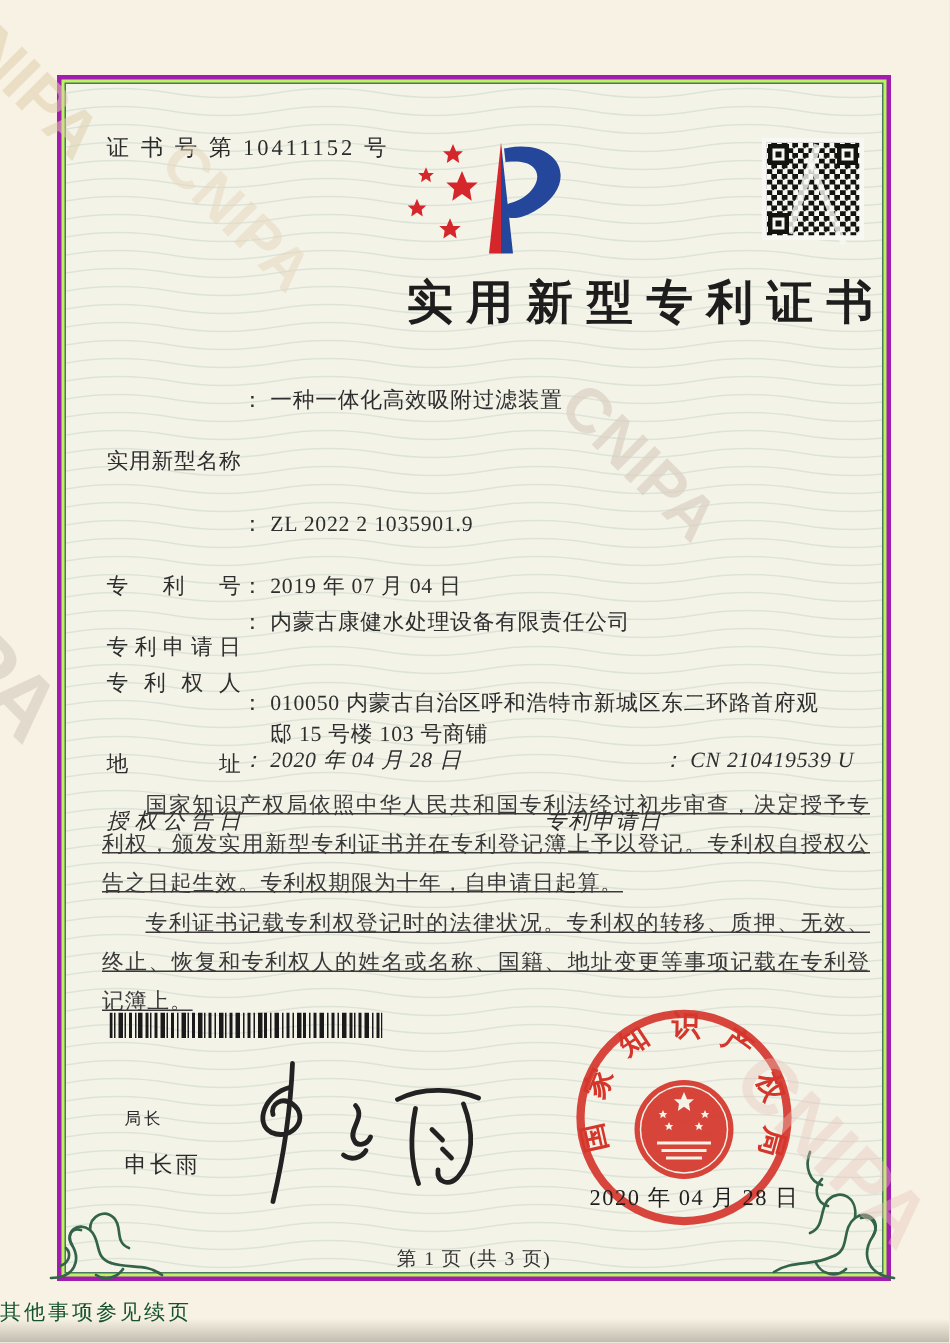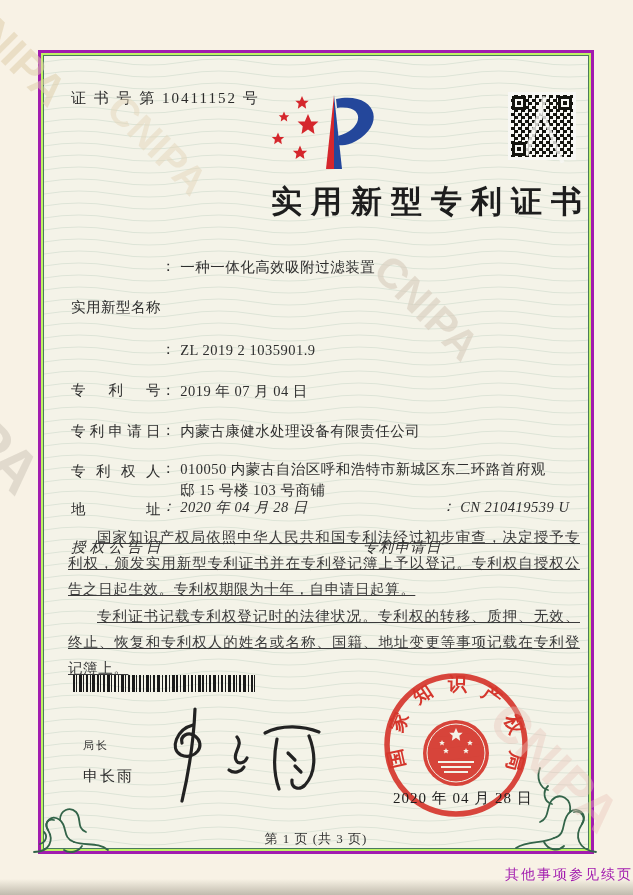--- a/index.html
+++ b/index.html
@@ -35,22 +35,22 @@
   .body-text{left:26px;width:514px;font-size:14.5px;line-height:26px;color:#3a3a3a;
     text-align:justify;letter-spacing:.6px;}
   .body-text p{margin:1px;text-indent:2em;text-decoration:underline;}
   .barcode{left:32px;top:622px;width:182px;height:17px;}
   .sig-title{left:42px;top:685px;font-size:11px;color:#2b2b2b;letter-spacing:2px;}
   .sig-name{left:42px;top:714px;font-size:15px;color:#2b2b2b;letter-spacing:2px;}
   .handwriting{left:108px;top:650px;width:205px;height:105px;}
   .seal{left:339px;top:616px;width:152px;height:152px;}
   .seal-date{left:352px;top:736px;font-size:15px;color:#1e1e1e;letter-spacing:1px;white-space:nowrap;}
   .page-num{left:0;top:777px;width:100%;text-align:center;font-size:13px;color:#333;letter-spacing:1px;}
-  .note{position:absolute;left:0;top:866px;width:100%;text-align:right;font-size:14px;
-    color:#a21caf;letter-spacing:2px;z-index:2;}
+  .note{position:absolute;left:0;top:866px;width:100%;text-align:left;font-size:14px;
+    color:#14532d;letter-spacing:2px;z-index:2;}
   .flourish{position:absolute;z-index:2;}
 </style>
 </head>
 <body>
 
 <div class="photo">
 
   <div class="wm" style="left:-18px;top:-14px;font-size:44px;color:rgba(222,205,172,.55);">CNIPA</div>
   <div class="wm" style="left:130px;top:86px;font-size:40px;color:rgba(228,214,186,.5);">CNIPA</div>
   <div class="wm" style="left:398px;top:246px;font-size:42px;color:rgba(216,206,190,.65);">CNIPA</div>
@@ -100,27 +100,27 @@
       </div>
 
       <div class="abs title">实用新型专利证书</div>
 
       <div class="abs frow" style="top:204px;">
         <span class="flabel">实用新型名称</span><span class="fcolon">：</span>
         <span class="fvalue">一种一体化高效吸附过滤装置</span>
       </div>
       <div class="abs frow" style="top:287px;">
         <span class="flabel">专利号</span><span class="fcolon">：</span>
-        <span class="fvalue">ZL 2019 2 1035901.9</span>
+        <span class="fvalue">ZL 2022 2 1035901.9</span>
       </div>
       <div class="abs frow" style="top:328px;">
         <span class="flabel">专利申请日</span><span class="fcolon">：</span>
         <span class="fvalue">2019 年 07 月 04 日</span>
       </div>
-      <div class="abs frow" style="top:368px;">
+      <div class="abs frow" style="top:352px;">
         <span class="flabel">专利权人</span><span class="fcolon">：</span>
         <span class="fvalue">内蒙古康健水处理设备有限责任公司</span>
       </div>
       <div class="abs frow" style="top:406px;">
         <span class="flabel">地址</span><span class="fcolon">：</span>
         <span class="fvalue">010050 内蒙古自治区呼和浩特市新城区东二环路首府观邸 15 号楼 103 号商铺</span>
       </div>
       <div class="abs frow" style="top:444px;font-style:italic;">
         <span class="flabel">授权公告日</span><span class="fcolon">：</span>
         <span class="fvalue">2020 年 04 月 28 日</span>

